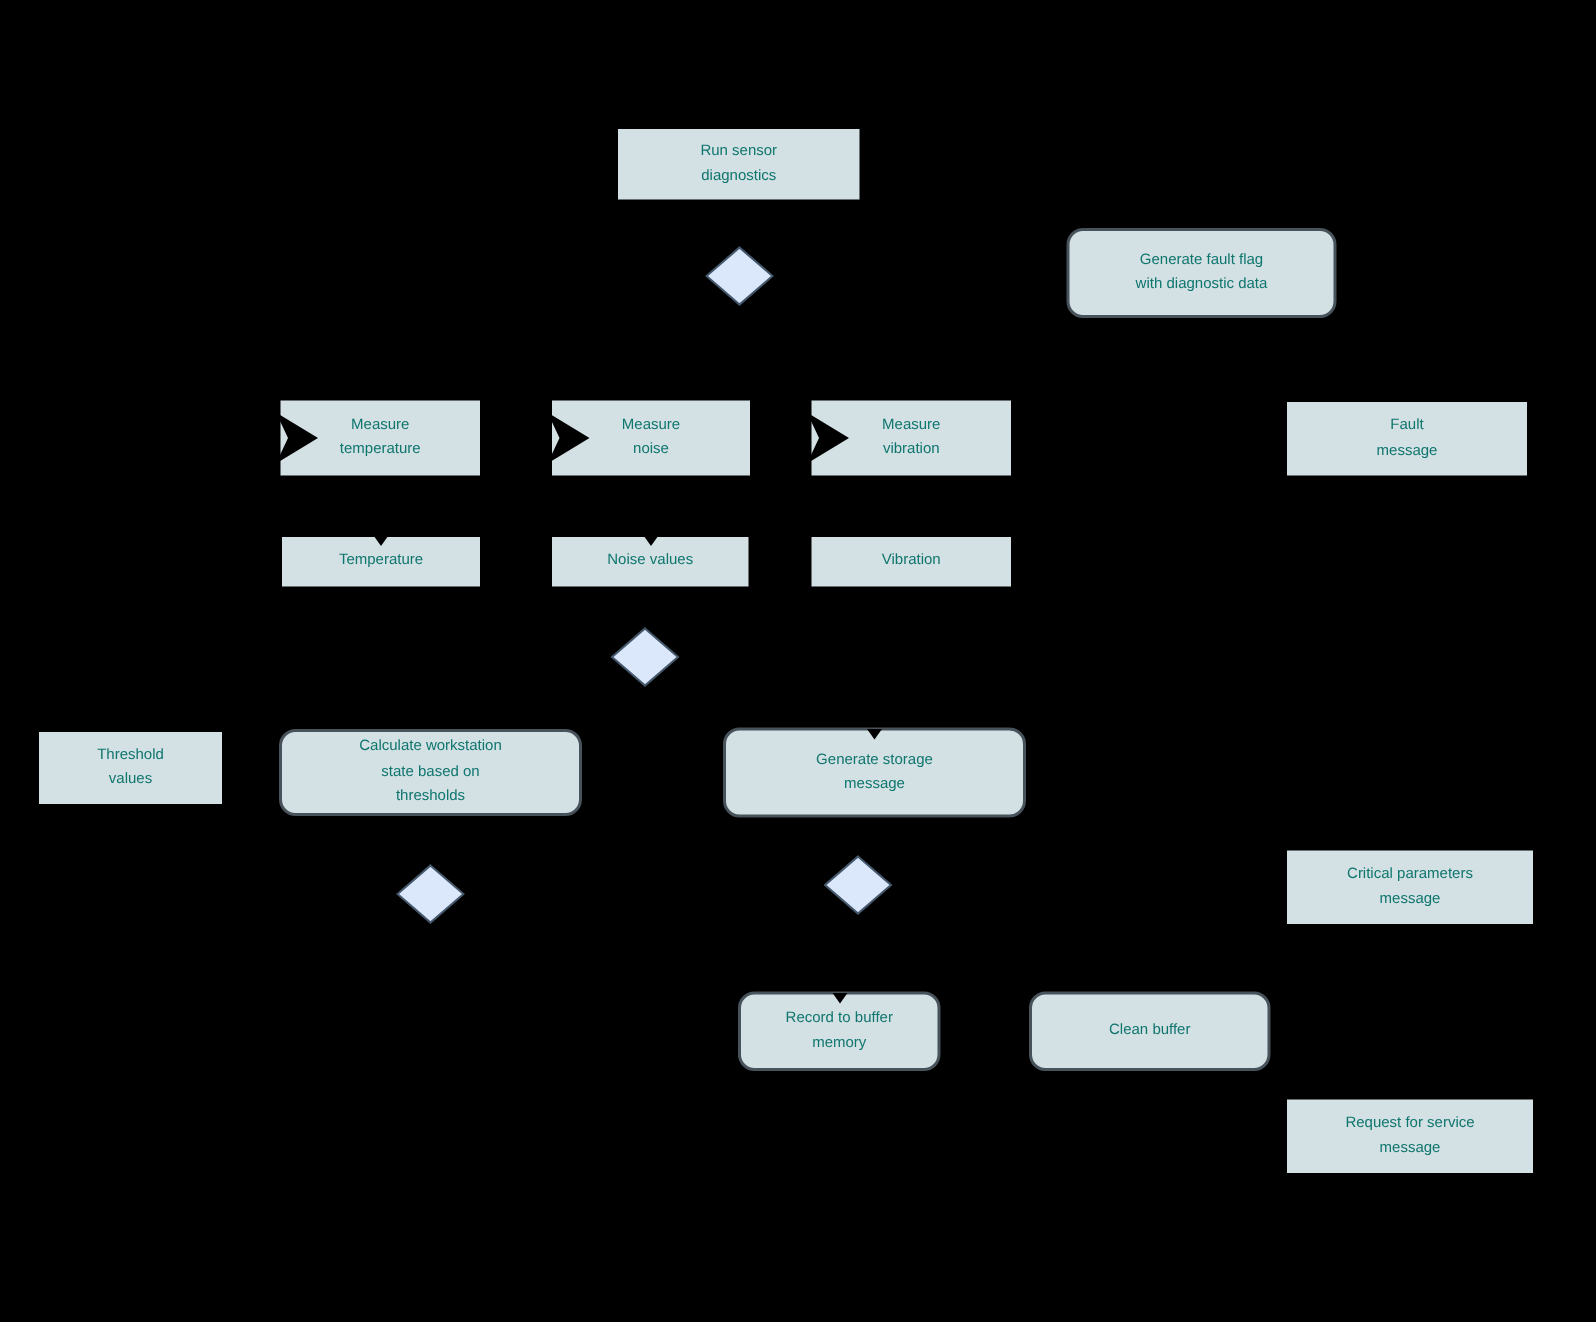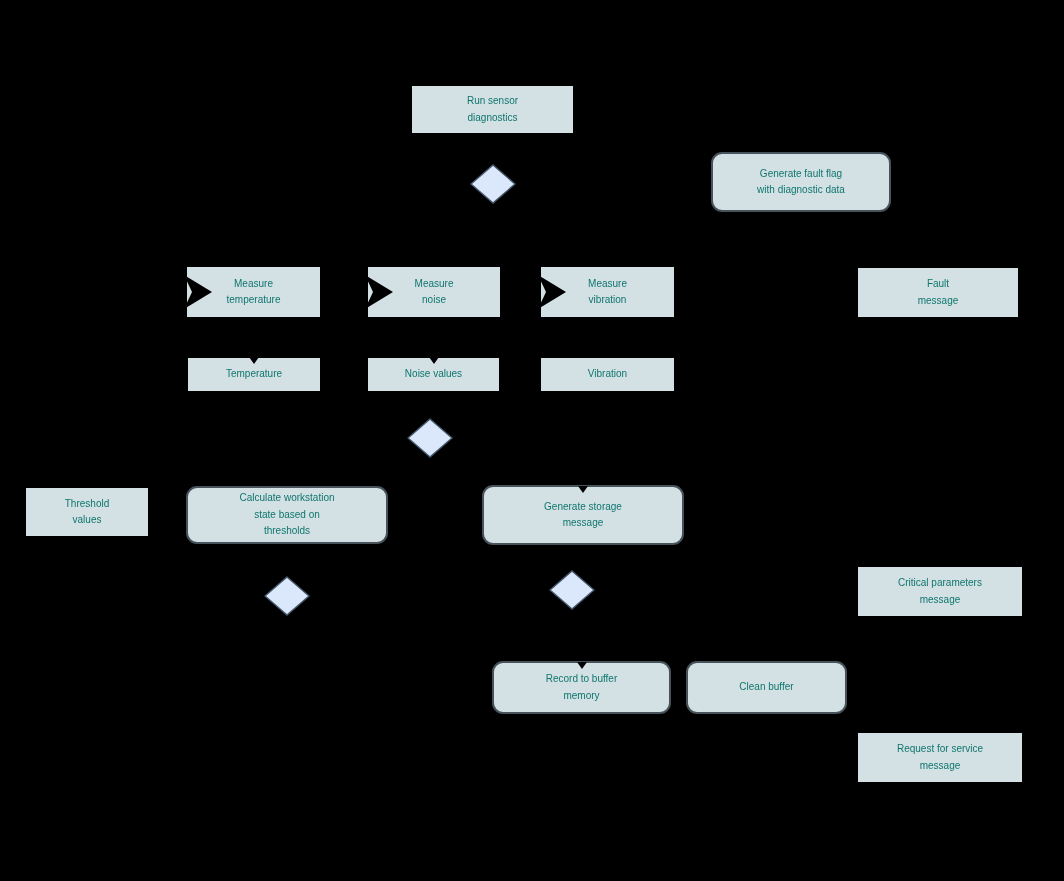--- a/index.html
+++ b/index.html
@@ -163,21 +163,21 @@
     <svg width="46" height="40" viewBox="0 0 46 40">
       <polygon points="23,1 45,20 23,39 1,20" fill="#dbe8fb" stroke="#44576b" stroke-width="1.4"></polygon>
     </svg>
   </div>
 
   <div class="node rect" style="left:858px; top:567px; width:164px; height:49px;">
     <span class="label">Critical parameters
 message</span>
   </div>
 
-  <div class="node rounded" style="left:492px; top:661px; width:179px; height:53px;">
+  <div class="node rounded" style="left:492px; top:661px; width:135px; height:53px;">
     <span class="arrow-nick"></span>
     <span class="label">Record to buffer
 memory</span>
   </div>
 
   <div class="node rounded" style="left:686px; top:661px; width:161px; height:53px;">
     <span class="label">Clean buffer</span>
   </div>
 
   <div class="node rect" style="left:858px; top:733px; width:164px; height:49px;">

